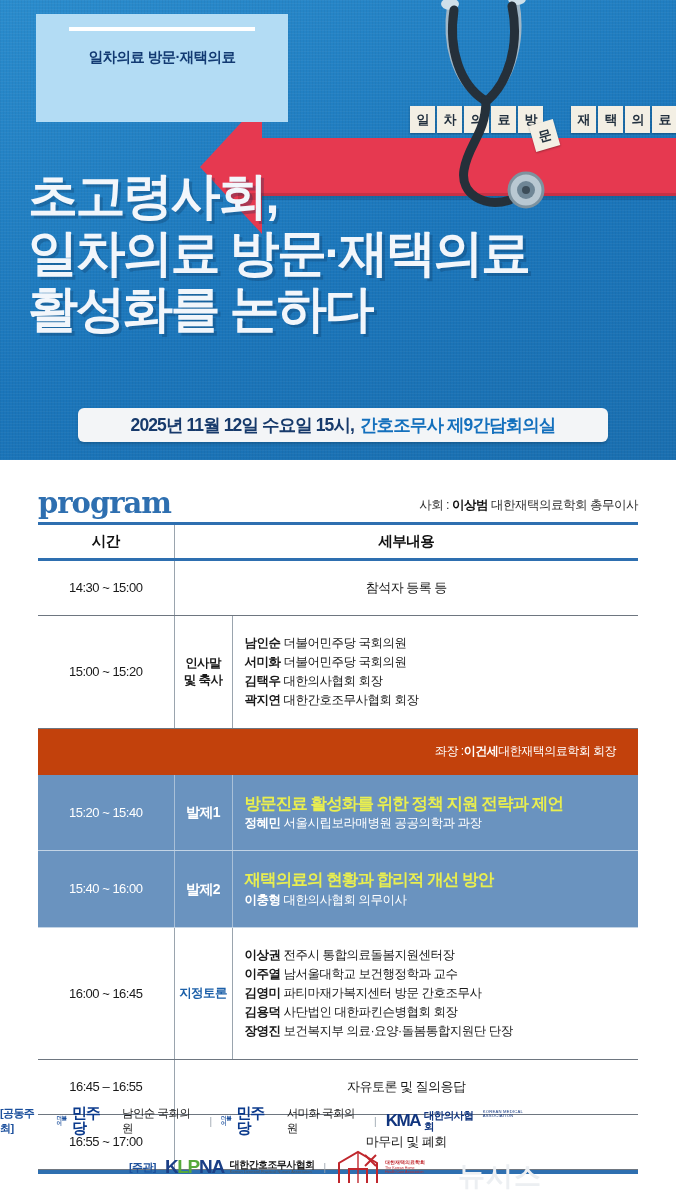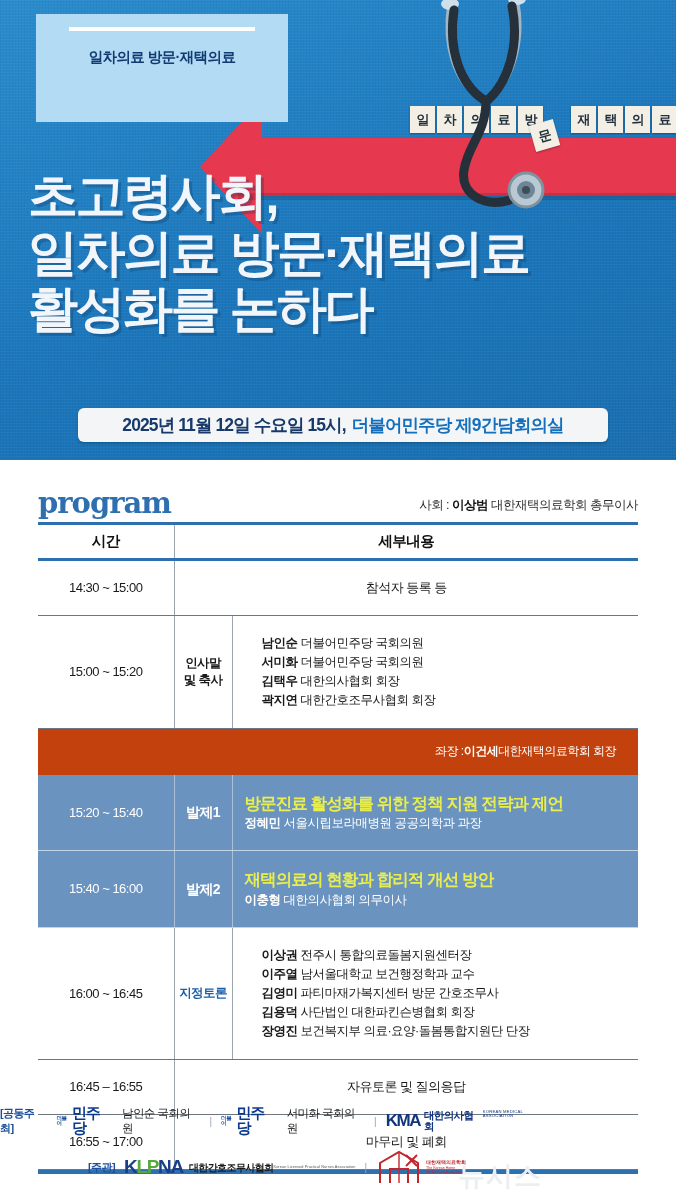--- a/index.html
+++ b/index.html
@@ -160,21 +160,21 @@
   }
   td.kind {
     text-align: center; font-size: 12.5px; font-weight: 600; color: #1a1a1a;
     border-right: 1px solid #9aa4ae; line-height: 1.35;
     letter-spacing: -.6px;
   }
   td.center-span { text-align: center; font-size: 13px; }
   td.body { padding-left: 12px; }
 
   .person { line-height: 1.52; font-size: 12.5px; white-space: nowrap; }
-  .person b { font-weight: 700; margin-left: 17px; }
+  .person b { font-weight: 700; }
 
   
   tr.chair td {
     background: #c2410c; padding: 12px; border: none;
   }
   .chair-inner {
     height: 22px; display: flex; align-items: center; justify-content: flex-end;
     padding-right: 10px;
     color: #ffffff; font-size: 12px; letter-spacing: -.5px;
   }
@@ -223,21 +223,21 @@
   }
   .kma-mark { font-size: 17px; font-weight: 900; color: #11357e; letter-spacing: -1.5px; }
   .kma-txt { display: inline-flex; flex-direction: row; line-height: 1.05; }
   .kma-txt .k1 { font-size: 10.5px; font-weight: 700; color: #11357e; letter-spacing: -.6px; }
   .kma-txt .k2 { font-size: 4.2px; color: #11357e; letter-spacing: .2px; }
 
   .klpna { display: inline-flex; align-items: center; gap: 6px; }
   .klpna-mark { font-size: 19px; font-weight: 900; letter-spacing: -1.3px; color: #1b3f86; position: relative; }
   .klpna-mark .g { color: #56a93c; }
   .klpna-mark .b { color: #1b3f86; }
-  .klpna-txt { display: inline-flex; line-height: 1.1; align-items: center; }
+  .klpna-txt { display: inline-flex; flex-direction: column; line-height: 1.1; }
   .klpna-txt .t1 { font-size: 10px; font-weight: 700; color: #1a1a1a; letter-spacing: -.6px; }
   .klpna-txt .t2 { font-size: 3.8px; color: #555; letter-spacing: .1px; }
 
   .khha { display: inline-flex; align-items: center; gap: 4px; }
   .khha-txt { display: inline-flex; flex-direction: column; line-height: 1.15; }
   .khha-txt .h1 { font-size: 5px; font-weight: 700; color: #c0272d; }
   .khha-txt .h2 { font-size: 3.6px; color: #c0272d; }
   .khha-txt .h3 { font-size: 3.6px; color: #c0272d; }
 
   .watermark {
@@ -292,21 +292,21 @@
     </div>
 
     <div class="main-title">
       <div class="tline">초고령사회,</div>
       <div class="tline">일차의료 방문·재택의료</div>
       <div class="tline">활성화를 논하다</div>
     </div>
 
     <div class="date-pill">
       <span class="date-a">2025년 11월 12일 수요일 15시,</span>
-      <span class="date-b">더불어민주당 제9간담회의실</span>
+      <span class="date-b">간호조무사 제9간담회의실</span>
     </div>
   </div>
 
   <div class="program-wrap">
 
     <div class="program-head">
       <div class="program-word">program</div>
       <div class="moderator">
         <span>사회 : </span><b>이상범</b><span> 대한재택의료학회 총무이사</span>
       </div>

